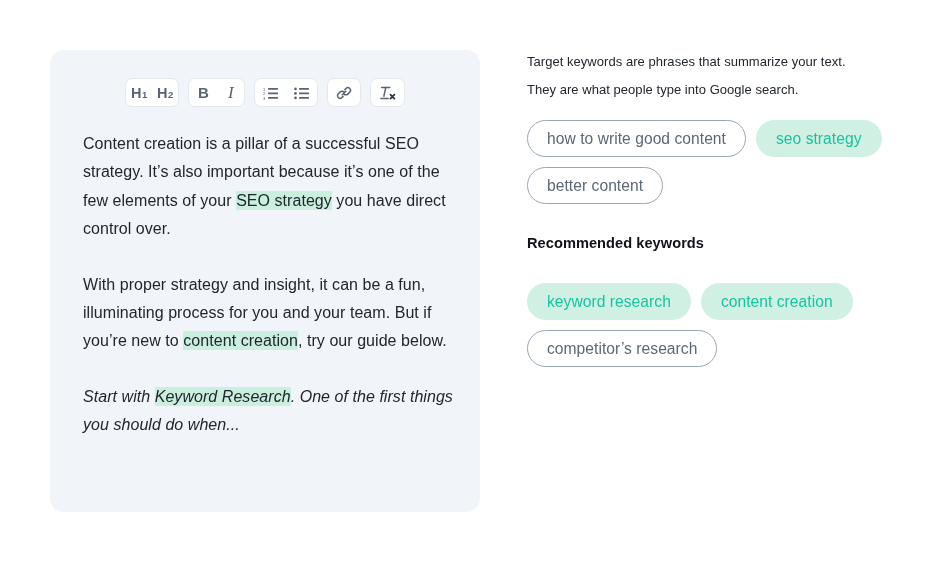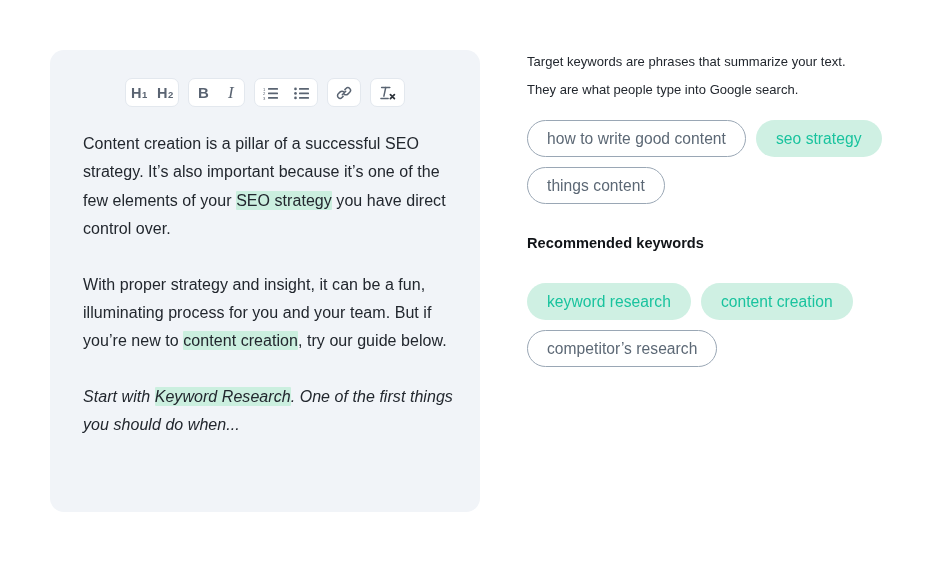--- a/index.html
+++ b/index.html
@@ -259,21 +259,21 @@
     <div class="panel-section">
       <p class="section-desc">Target keywords are phrases that summarize your text. They are what people type into Google search.</p>
       <div class="chips" id="target-chips">
           <span class="chip outline">
             <span>how to write good content</span>
           </span>
           <span class="chip filled">
             <span>seo strategy</span>
           </span>
           <span class="chip outline">
-            <span>things content</span>
+            <span>better content</span>
           </span>
         </div>
     </div>
 
     <div class="panel-section" id="recommended-section">
       <h3 class="section-title" id="recommended-title">Recommended keywords</h3>
       <div class="chips" id="recommended-chips">
           <span class="chip filled">
             <span>keyword research</span>
           </span>

